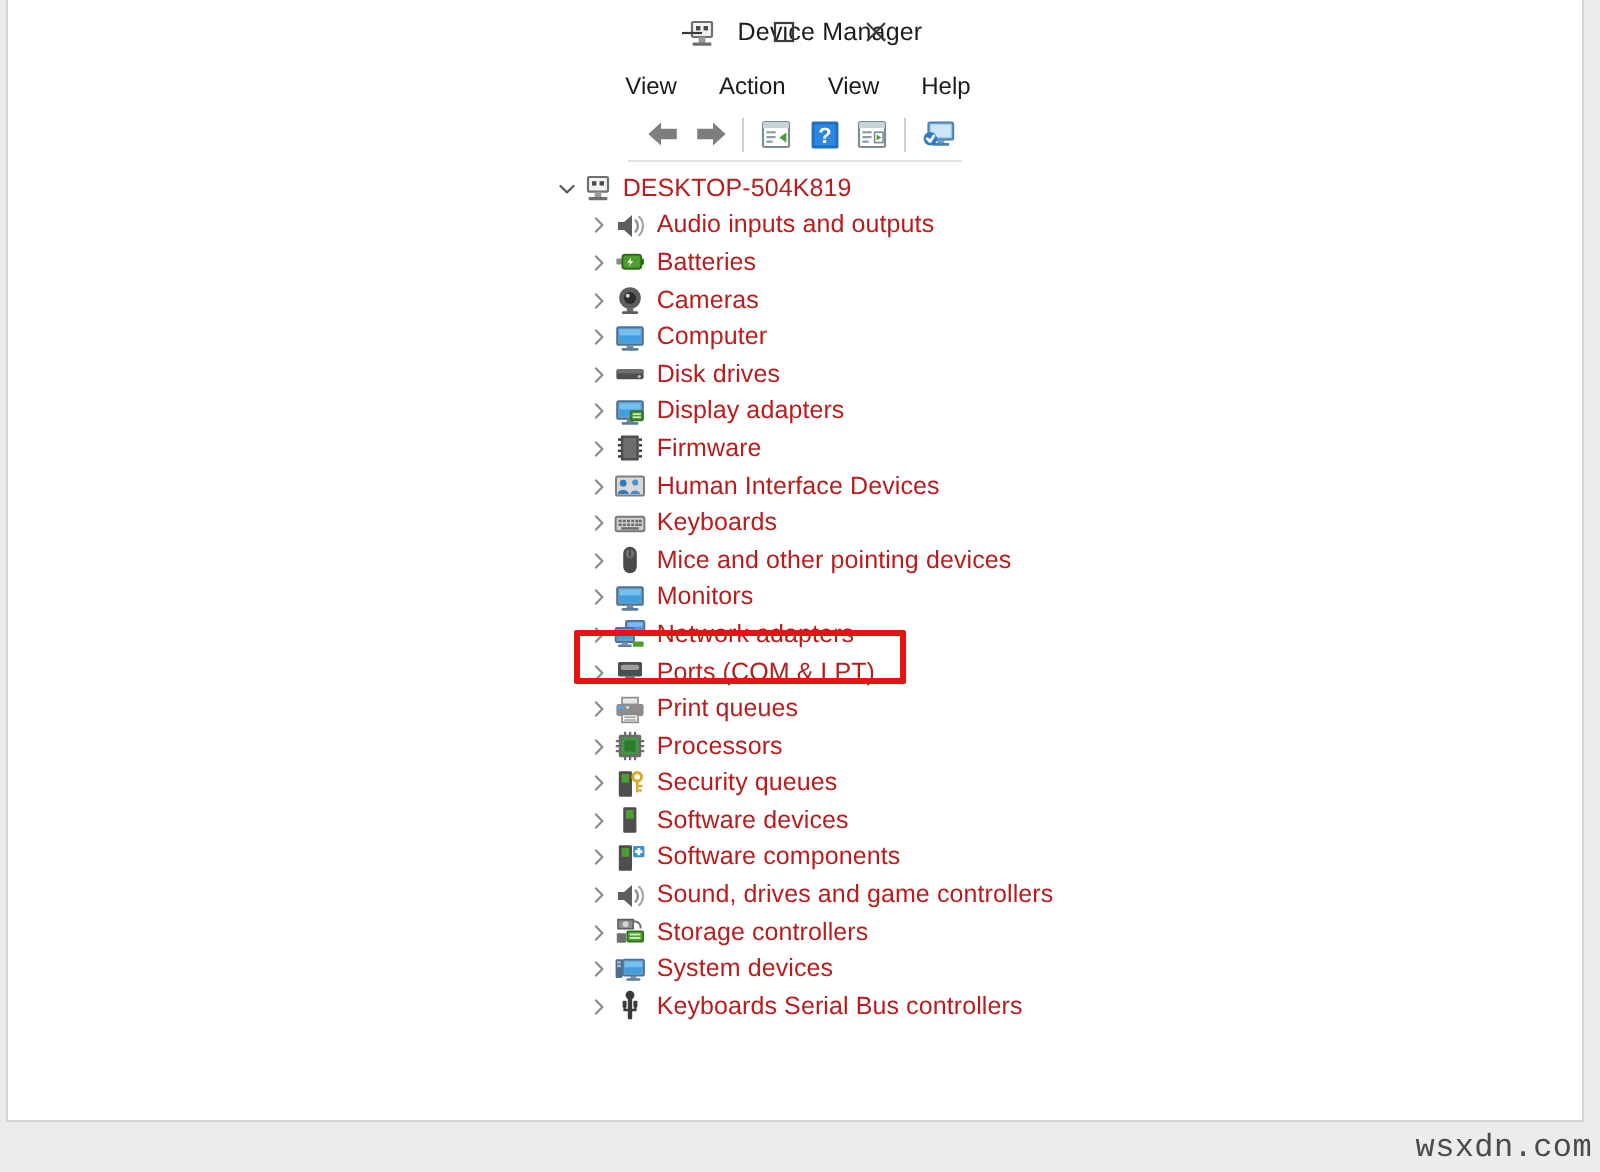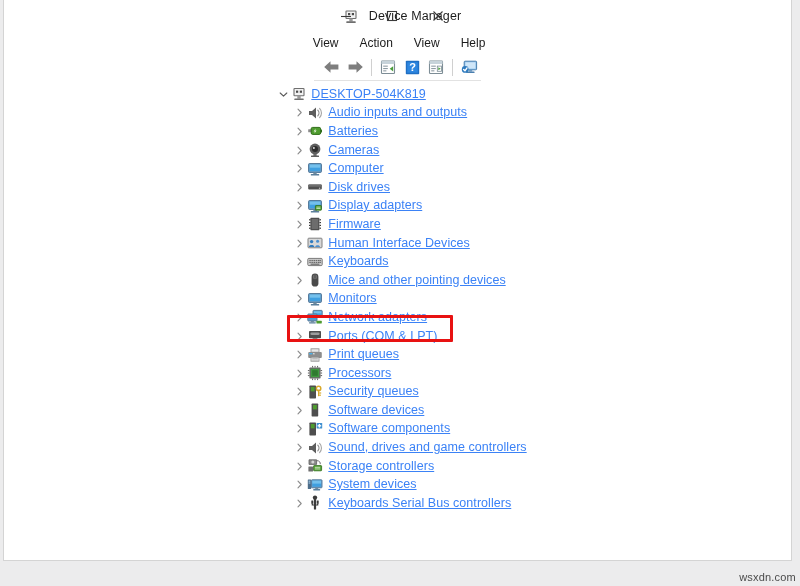--- a/index.html
+++ b/index.html
@@ -152,24 +152,23 @@
   }
   .row .ico {
     width: 16px;
     height: 16px;
     flex: 0 0 auto;
     position: relative;
     margin-right: 4px;
   }
   .row .lbl {
     font-size: 12.5px;
-    color: #3b82f6;
+    color: #b91c1c;
     letter-spacing: 0.05px;
     line-height: 15px;
-    text-decoration: underline;
   }
   .row.root { padding-left: 7px; }
   .row.child { padding-left: 23px; }
   .row.child .ico { margin-left: 0px; margin-right: 5px; }
 
   
   #highlight-box {
     position: absolute;
     left: 19px;
     top: 234px;
@@ -179,23 +178,23 @@
     box-sizing: border-box;
     pointer-events: none;
     border-radius: 1px;
   }
 
   
   #watermark {
     position: absolute;
     right: 4px;
     bottom: 3px;
-    font-size: 11px;
+    font-size: 16px;
     color: #4b4b4b;
-    font-family: Liberation Sans, sans-serif;
+    font-family: Liberation Mono, monospace;
     letter-spacing: 0.2px;
   }
 </style>
 </head>
 <body>
 
 <div id="page-backdrop"></div>
 
 <div id="window">
 

